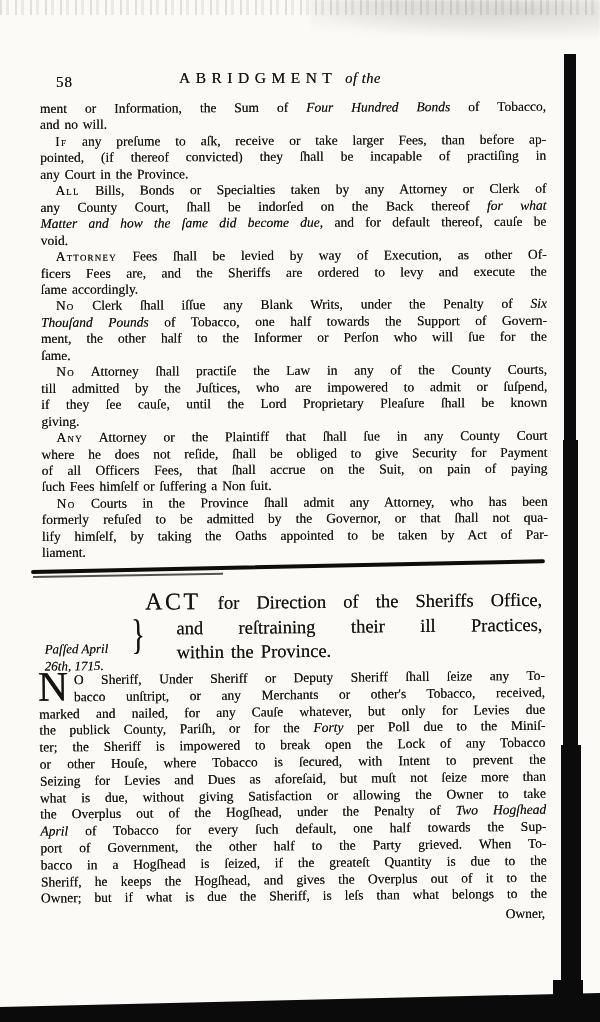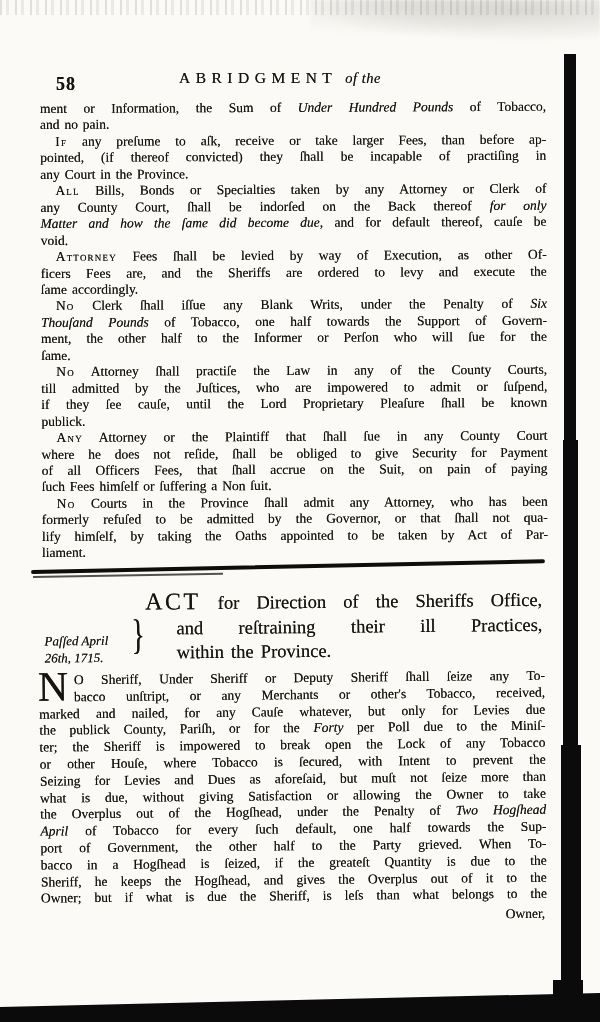--- a/index.html
+++ b/index.html
@@ -11,21 +11,21 @@
   }
   
   .noise-top{position:absolute;left:0;top:0;width:600px;height:15px;
     background:repeating-linear-gradient(90deg,rgba(90,88,84,.16) 0 2px,transparent 2px 6px,rgba(120,118,112,.12) 6px 9px,transparent 9px 15px);
     filter:blur(.7px);}
   .noise-corner{position:absolute;right:0;top:0;width:290px;height:42px;
     background:radial-gradient(ellipse at 75% 25%,rgba(110,108,102,.22),transparent 70%),
                radial-gradient(ellipse at 30% 10%,rgba(110,108,102,.12),transparent 60%);
     filter:blur(1px);}
   
-  .pgnum{position:absolute;left:56px;top:74px;font-size:18px;font-weight:bold;letter-spacing:1px;}
+  .pgnum{position:absolute;left:56px;top:74px;font-size:15px;font-weight:normal;letter-spacing:1px;}
   .running-header{position:absolute;left:179px;top:69px;white-space:nowrap;}
   .rh-caps{font-size:15.5px;letter-spacing:5.5px;}
   .rh-it{font-style:italic;font-size:14.5px;letter-spacing:.5px;margin-left:4px;}
   
   .sec1{position:absolute;left:40px;top:101px;width:506px;
     font-size:13.5px;line-height:16.45px;transform:rotate(-.25deg);transform-origin:left top;
     word-spacing:1.5px;}
   .tline{text-align:justify;text-align-last:justify;text-justify:inter-word;white-space:nowrap;}
   .lastline{text-align-last:left;}
   .indent{padding-left:15px;}
@@ -37,21 +37,21 @@
   .divider{position:absolute;left:31px;top:570px;width:514px;height:4px;background:#0f0d0a;
     transform:rotate(-1.2deg);transform-origin:left top;border-radius:2px;}
   .divider2{position:absolute;left:33px;top:576px;width:190px;height:2px;background:#2a2722;
     transform:rotate(-1deg);transform-origin:left top;opacity:.8;}
   
   .act-section{position:absolute;left:0;top:585px;width:600px;height:360px;
     transform:rotate(-.55deg);transform-origin:left top;}
   .act-heading{position:absolute;left:176px;top:6px;width:366px;
     font-size:18.5px;line-height:24.5px;word-spacing:2.5px;}
   .act-heading .tline:first-child{margin-left:-31px;}
-  .mnote{position:absolute;left:44px;top:48px;width:96px;
+  .mnote{position:absolute;left:44px;top:56px;width:96px;
     font-style:italic;font-size:13px;line-height:17px;}
   .brace{position:absolute;left:131px;top:26px;font-size:40px;font-weight:300;
     transform:scaleX(.7) scaleY(1.05);transform-origin:left top;}
   .act-body{position:absolute;left:38px;top:88px;width:506px;
     font-size:13.5px;line-height:16.8px;word-spacing:1.5px;}
   .dropcap{position:absolute;left:-1px;top:-4px;font-size:42px;line-height:36px;}
   .catchword{text-align:right;padding-top:3px;padding-right:2px;}
   
   .strip{position:absolute;background:#0b0b0b;}
   .strip-a{left:564px;top:54px;width:12px;height:396px;}
@@ -70,50 +70,50 @@
   <div class="noise-corner"></div>
 
   <div class="pgnum">58</div>
   <div class="running-header">
     <span class="rh-caps">ABRIDGMENT</span>
     <span class="rh-it">of the</span>
   </div>
 
   <div class="sec1" id="sec1">
       <div class="para">
-        <div class="tline"><span>ment or Information, the Sum of </span><span class="s-i">Under Hundred Pounds</span><span> of Tobacco,</span></div>
-        <div class="tline lastline"><span>and no pain.</span></div>
+        <div class="tline"><span>ment or Information, the Sum of </span><span class="s-i">Four Hundred Bonds</span><span> of Tobacco,</span></div>
+        <div class="tline lastline"><span>and no will.</span></div>
       </div>
       <div class="para">
         <div class="tline indent"><span class="s-sc">If</span><span> any preſume to aſk, receive or take larger Fees, than before ap-</span></div>
         <div class="tline"><span>pointed, (if thereof convicted) they ſhall be incapable of practiſing in</span></div>
         <div class="tline lastline"><span>any Court in the Province.</span></div>
       </div>
       <div class="para">
         <div class="tline indent"><span class="s-sc">All</span><span> Bills, Bonds or Specialties taken by any Attorney or Clerk of</span></div>
-        <div class="tline"><span>any County Court, ſhall be indorſed on the Back thereof </span><span class="s-i">for only</span></div>
+        <div class="tline"><span>any County Court, ſhall be indorſed on the Back thereof </span><span class="s-i">for what</span></div>
         <div class="tline"><span class="s-i">Matter and how the ſame did become due,</span><span> and for default thereof, cauſe be</span></div>
         <div class="tline lastline"><span>void.</span></div>
       </div>
       <div class="para">
         <div class="tline indent"><span class="s-sc">Attorney</span><span> Fees ſhall be levied by way of Execution, as other Of-</span></div>
         <div class="tline"><span>ficers Fees are, and the Sheriffs are ordered to levy and execute the</span></div>
         <div class="tline lastline"><span>ſame accordingly.</span></div>
       </div>
       <div class="para">
         <div class="tline indent"><span class="s-sc">No</span><span> Clerk ſhall iſſue any Blank Writs, under the Penalty of </span><span class="s-i">Six</span></div>
         <div class="tline"><span class="s-i">Thouſand Pounds</span><span> of Tobacco, one half towards the Support of Govern-</span></div>
         <div class="tline"><span>ment, the other half to the Informer or Perſon who will ſue for the</span></div>
         <div class="tline lastline"><span>ſame.</span></div>
       </div>
       <div class="para">
         <div class="tline indent"><span class="s-sc">No</span><span> Attorney ſhall practiſe the Law in any of the County Courts,</span></div>
         <div class="tline"><span>till admitted by the Juſtices, who are impowered to admit or ſuſpend,</span></div>
         <div class="tline"><span>if they ſee cauſe, until the Lord Proprietary Pleaſure ſhall be known</span></div>
-        <div class="tline lastline"><span>publick.</span></div>
+        <div class="tline lastline"><span>giving.</span></div>
       </div>
       <div class="para">
         <div class="tline indent"><span class="s-sc">Any</span><span> Attorney or the Plaintiff that ſhall ſue in any County Court</span></div>
         <div class="tline"><span>where he does not reſide, ſhall be obliged to give Security for Payment</span></div>
         <div class="tline"><span>of all Officers Fees, that ſhall accrue on the Suit, on pain of paying</span></div>
         <div class="tline lastline"><span>ſuch Fees himſelf or ſuffering a Non ſuit.</span></div>
       </div>
       <div class="para">
         <div class="tline indent"><span class="s-sc">No</span><span> Courts in the Province ſhall admit any Attorney, who has been</span></div>
         <div class="tline"><span>formerly refuſed to be admitted by the Governor, or that ſhall not qua-</span></div>

